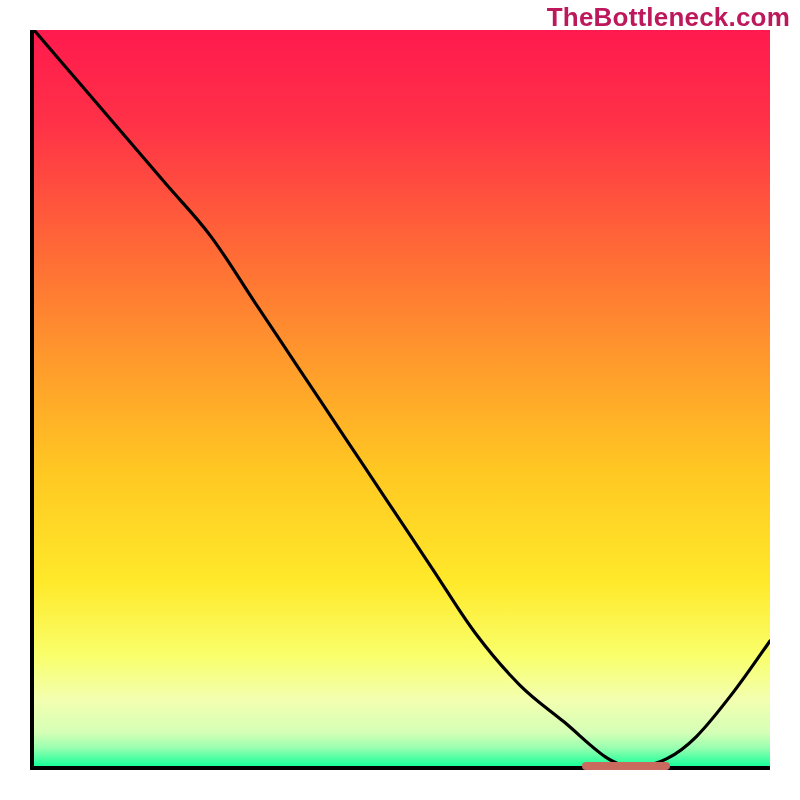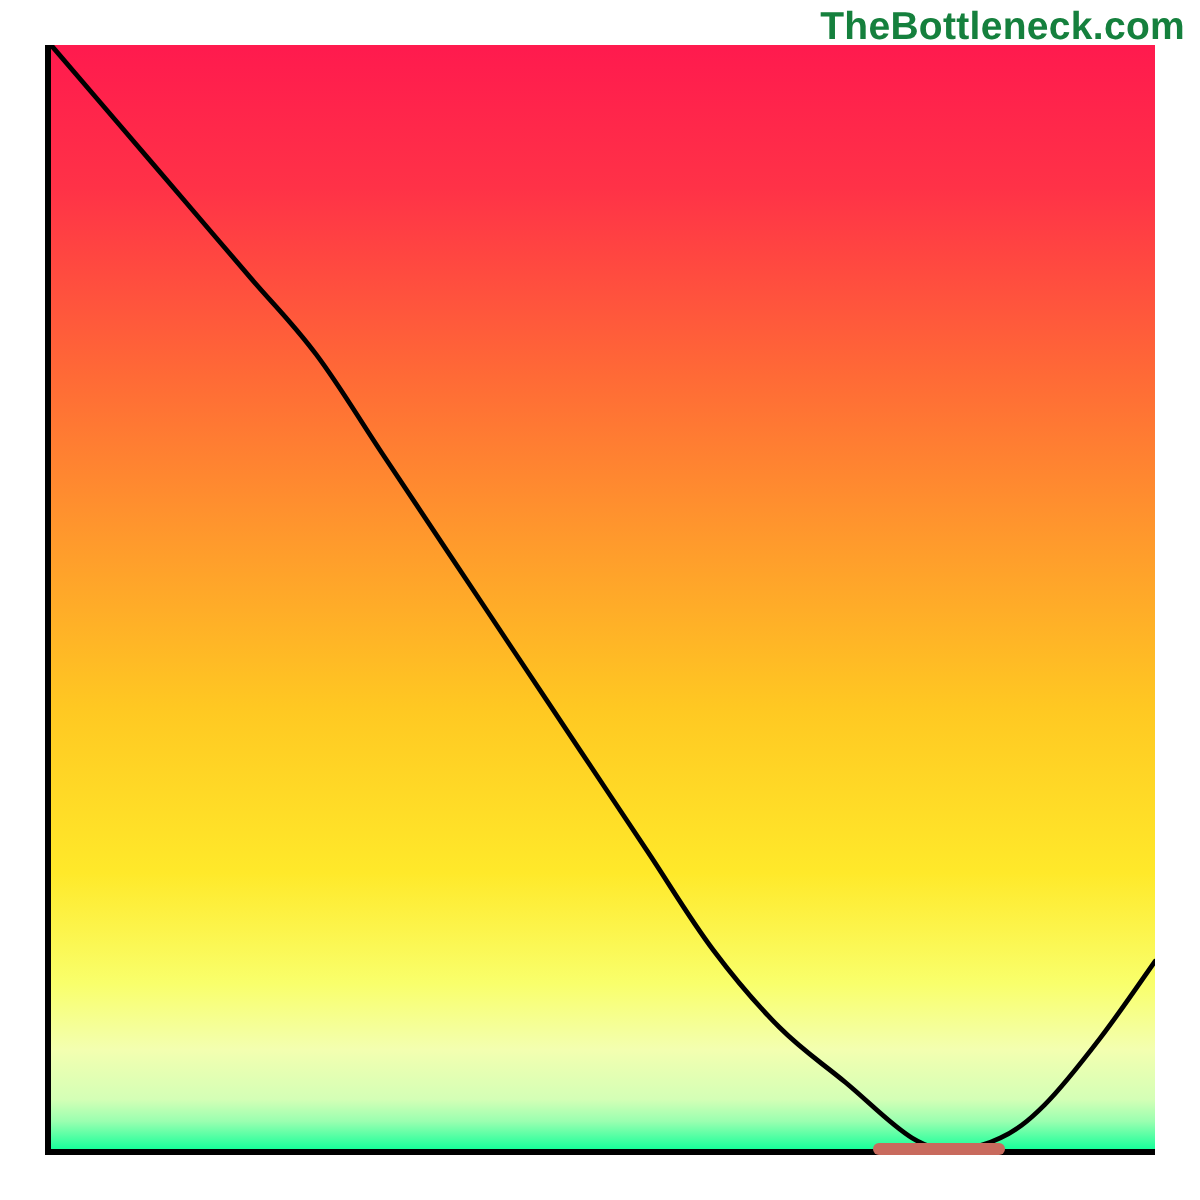--- a/index.html
+++ b/index.html
@@ -15,21 +15,21 @@
     position: relative;
     width: 800px;
     height: 800px;
   }
   .watermark {
     position: absolute;
     top: 2px;
     right: 10px;
     font-size: 26px;
     font-weight: 600;
-    color: #15803d;
+    color: #be185d;
     letter-spacing: 0.2px;
     user-select: none;
     z-index: 10;
   }
   .plot {
     position: absolute;
     left: 30px;
     top: 30px;
     width: 740px;
     height: 740px;

